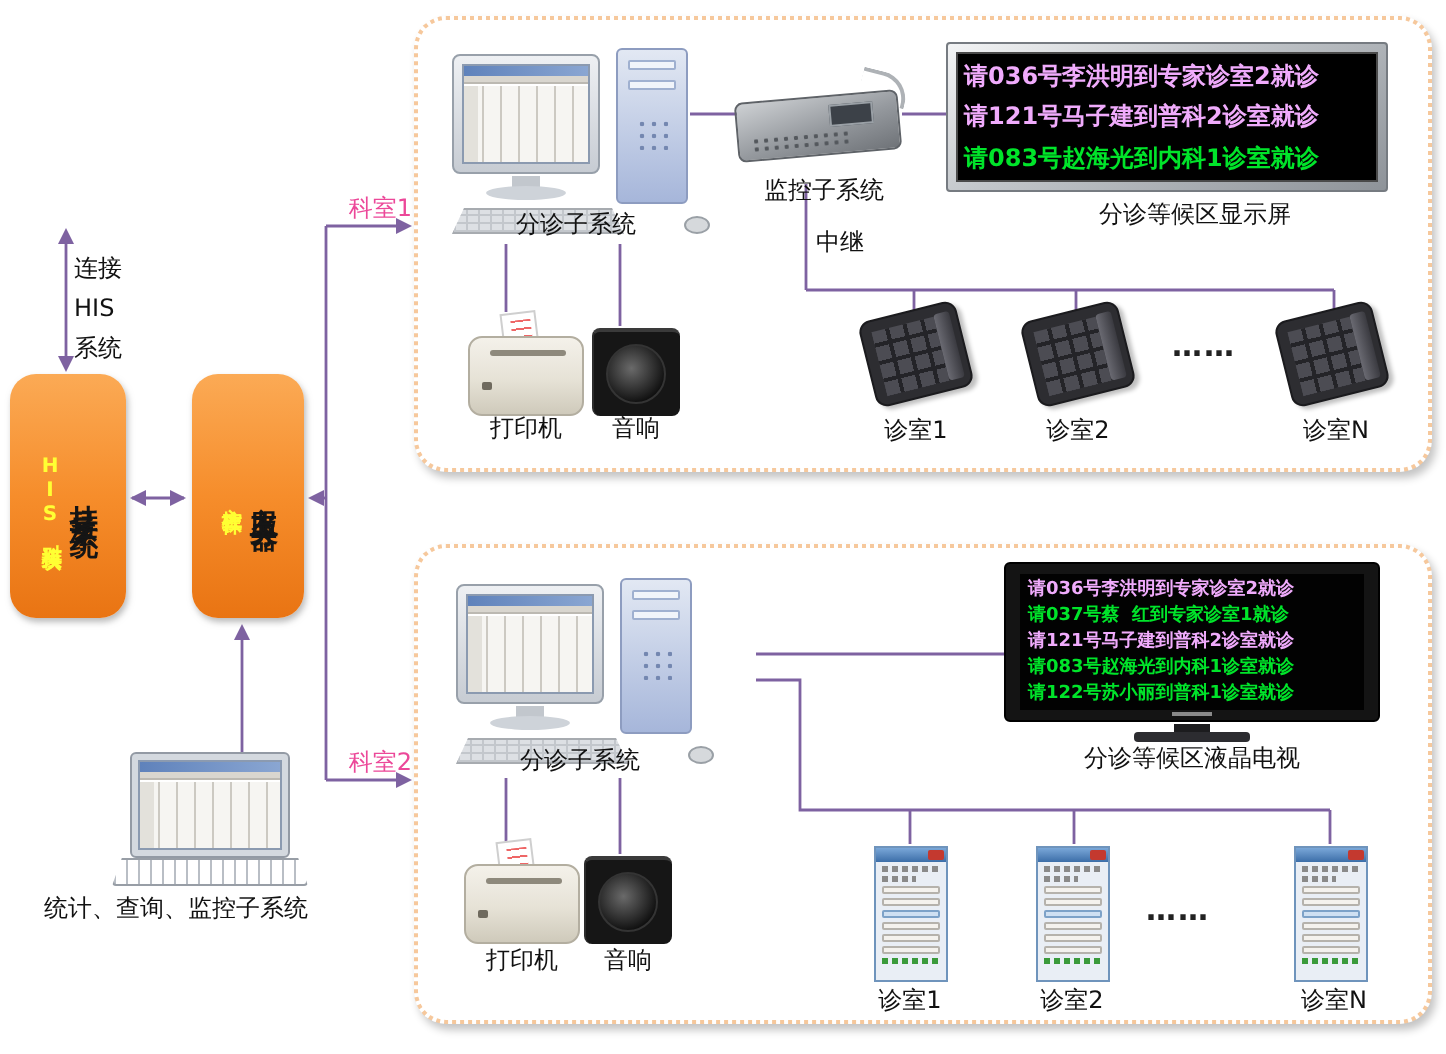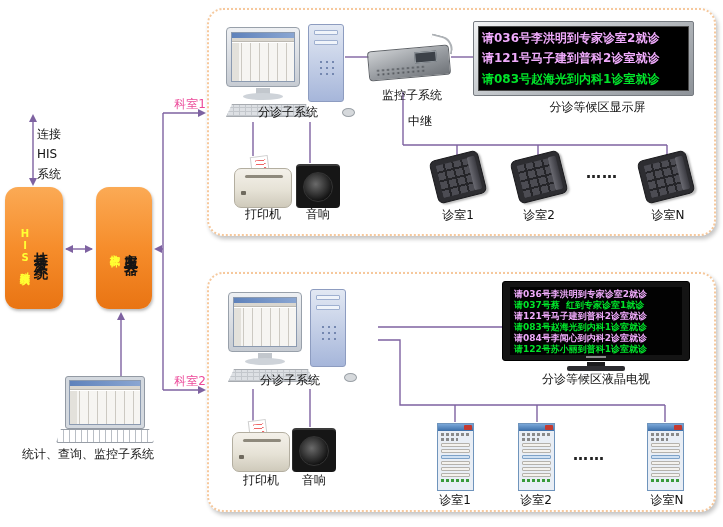--- a/index.html
+++ b/index.html
@@ -293,21 +293,20 @@
   </div>
   <div class="lbl" style="left:245px; top:373px; width:90px;">分诊子系统</div>
 
   <div class="tv">
     <div class="tv-frame">
       <div class="tv-screen">
         <div class="tv-row c-red">请036号李洪明到专家诊室2就诊</div>
         <div class="tv-row c-green">请037号蔡  红到专家诊室1就诊</div>
         <div class="tv-row c-red">请121号马子建到普科2诊室就诊</div>
         <div class="tv-row c-green">请083号赵海光到内科1诊室就诊</div>
-        <div class="tv-row c-red">请084号李闻心到内科2诊室就诊</div>
         <div class="tv-row c-green">请122号苏小丽到普科1诊室就诊</div>
       </div>
     </div>
     <div class="tv-brand"></div>
     <div class="tv-neck"></div>
     <div class="tv-base"></div>
   </div>
   <div class="lbl" style="left:502px; top:372px; width:188px;">分诊等候区液晶电视</div>
 
   <div class="printer" style="left:232px; top:420px;">

